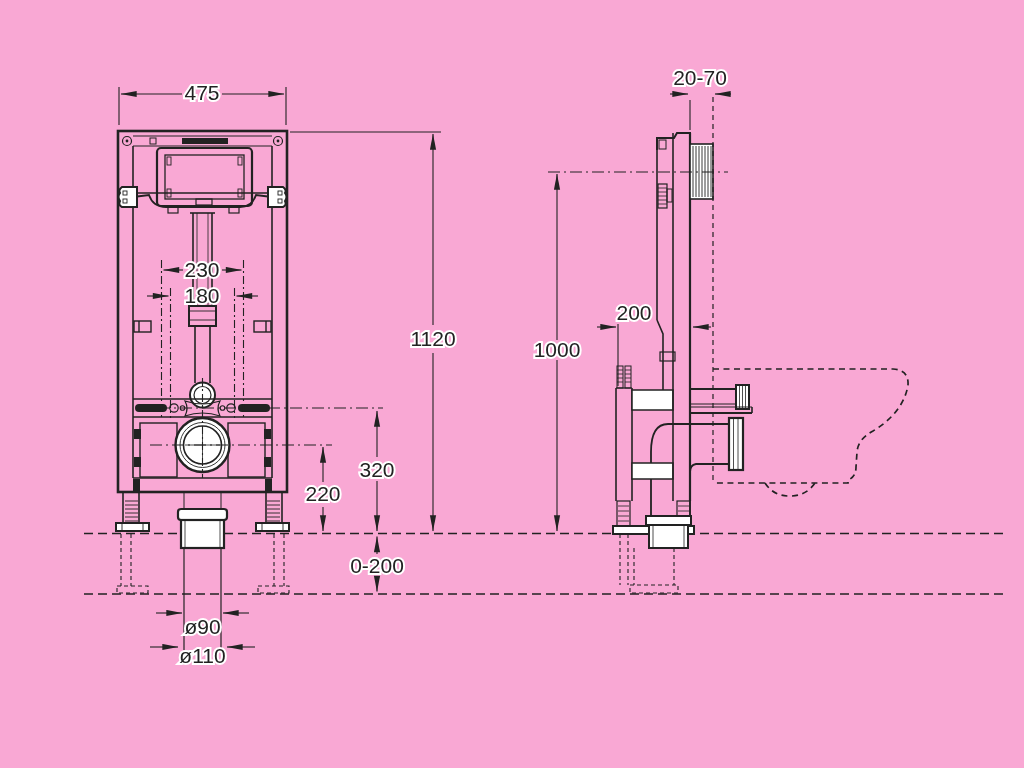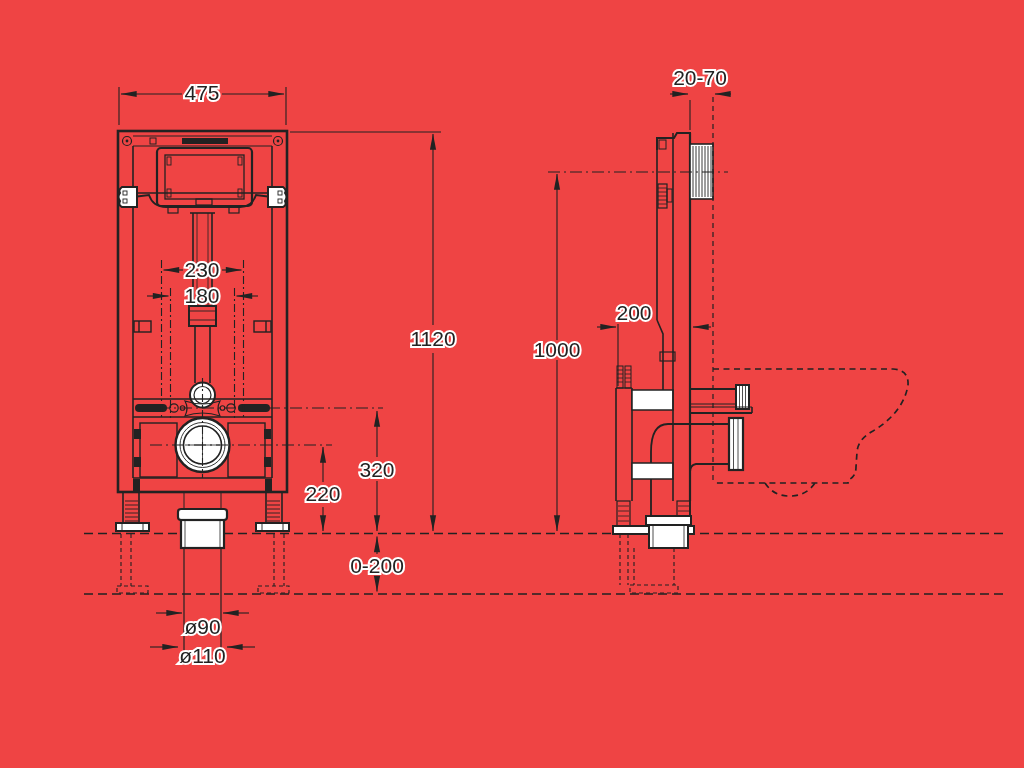--- a/index.html
+++ b/index.html
@@ -1,16 +1,16 @@
 <!DOCTYPE html>
 <html><head>
 <meta charset="utf-8">
 <style>
   html,body{margin:0;padding:0;background:#ffffff;}
-  .canvas{position:relative;width:1024px;height:768px;background:#ef4444;overflow:hidden;
+  .canvas{position:relative;width:1024px;height:768px;background:#f9a8d4;overflow:hidden;
           font-family:"Liberation Sans", sans-serif;}
   svg text{font-family:"Liberation Sans", sans-serif;font-size:21px;fill:#222;
            text-anchor:middle;paint-order:stroke;stroke:#ffffff;stroke-width:4px;}
 </style>
 </head>
 <body>
 
 <div class="canvas">
 <svg width="1024" height="768" viewBox="0 0 1024 768" xmlns="http://www.w3.org/2000/svg">
   <defs>

